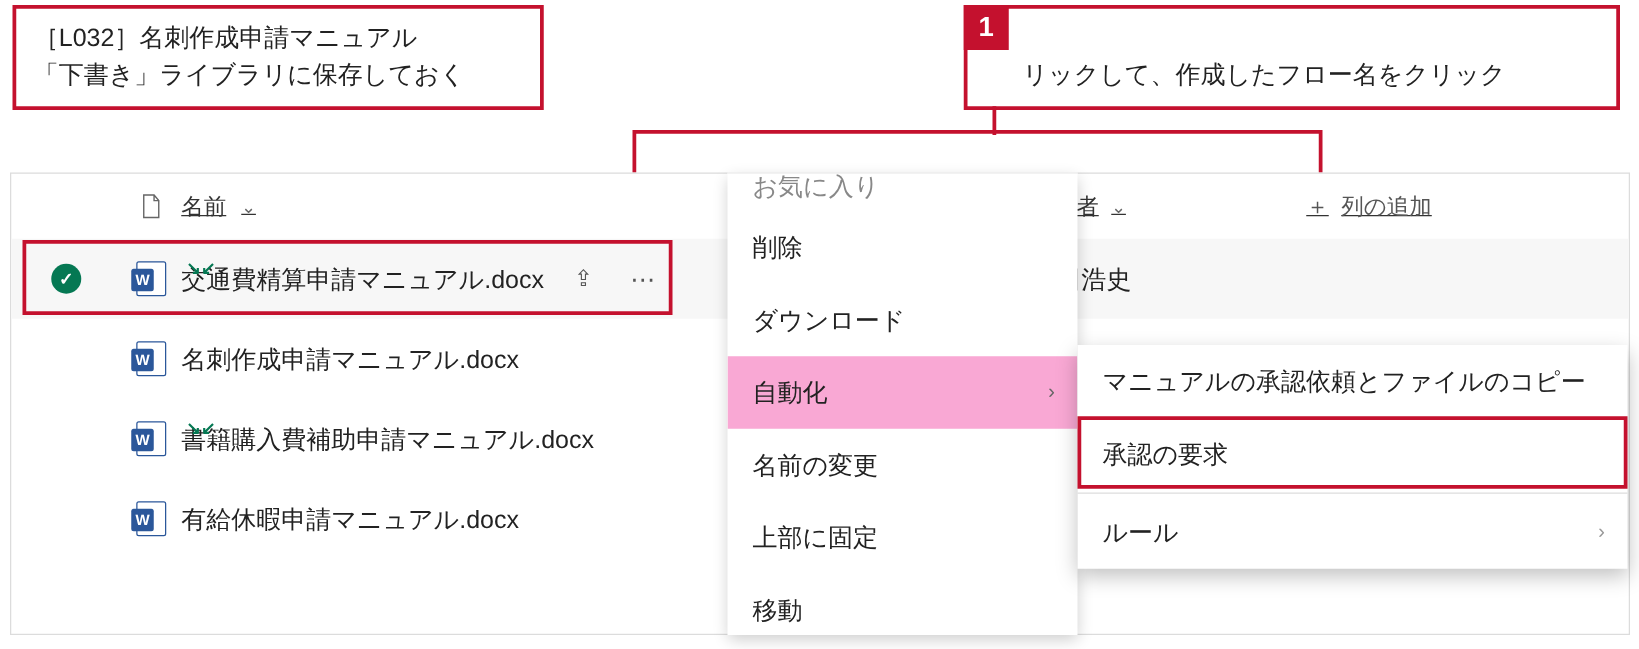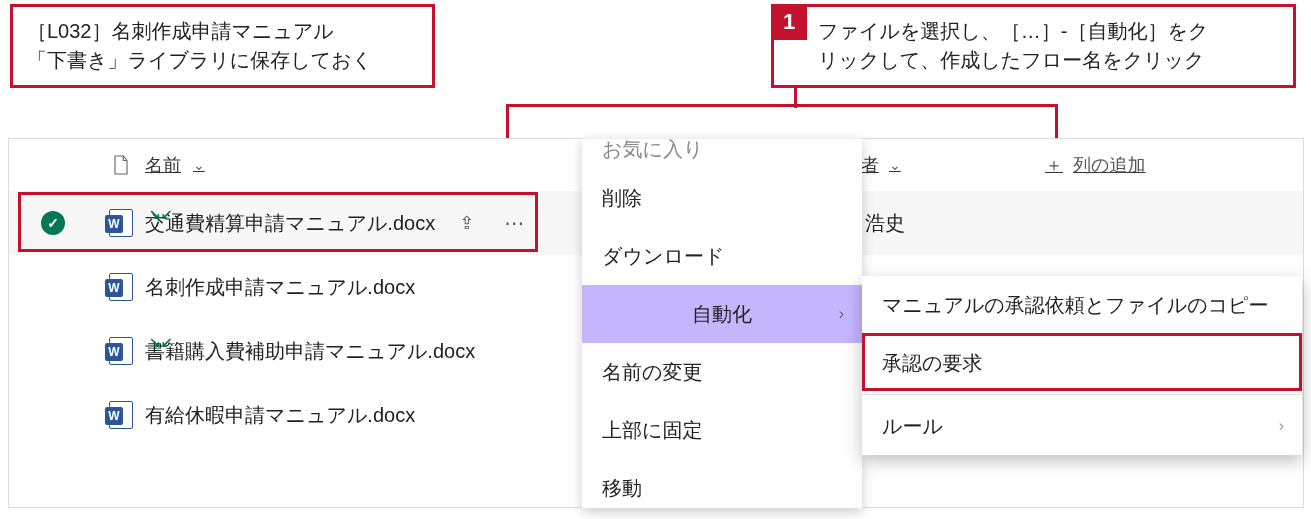--- a/index.html
+++ b/index.html
@@ -148,21 +148,21 @@
     border-top: 1px solid #eee;
   }
   .ctx-item {
     height: 58px;
     display:flex;
     align-items:center;
     padding: 0 20px;
     position: relative;
   }
   .ctx-item.faded { color: #888; font-family: Liberation Serif, serif; }
-  .ctx-item.hover { background: #c4b5fd; justify-content: center; }
+  .ctx-item.hover { background: #f9a8d4; }
   .ctx-item .sub-arrow {
     position:absolute; right:18px; color:#666; font-size:16px;
   }
   .ctx-item.cut-top { height: 30px; align-items:flex-end; padding-bottom:6px;}
 
   
   .sub-menu {
     position: absolute;
     top: 276px;
     left: 862px;
@@ -190,21 +190,21 @@
 
 <div class="callout callout-left">
   <span>［L032］名刺作成申請マニュアル</span><br>
   <span>「下書き」ライブラリに保存しておく</span>
 </div>
 
 <div class="callout callout-right">
   <div class="step-badge">
     <span>1</span>
   </div>
-  <span>ファイルを選択し、［…］-［自動化］をク</span><br>
+  <br>
   <span>リックして、作成したフロー名をクリック</span>
 </div>
 
 <div class="conn" style="top:85px; left:794px; width:3px; height:23px;"></div>
 
 <div class="row-highlight" style="top:104px; left:506px; width:552px; height:290px;"></div>
 
 <div class="doc-list">
 
   <div class="list-header">

